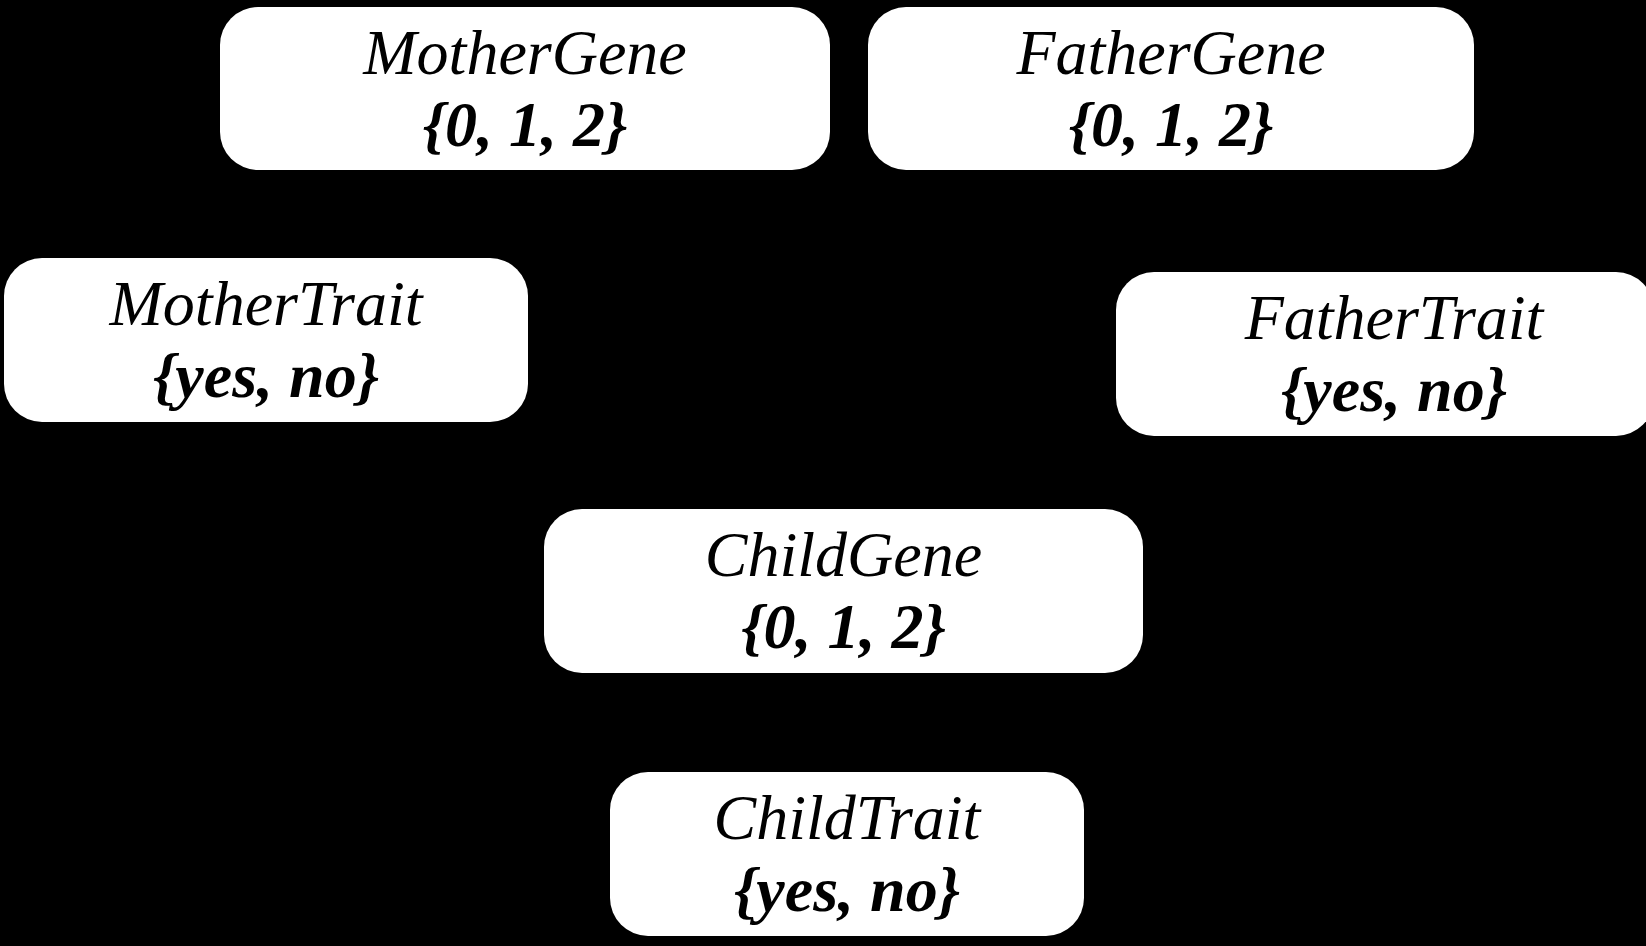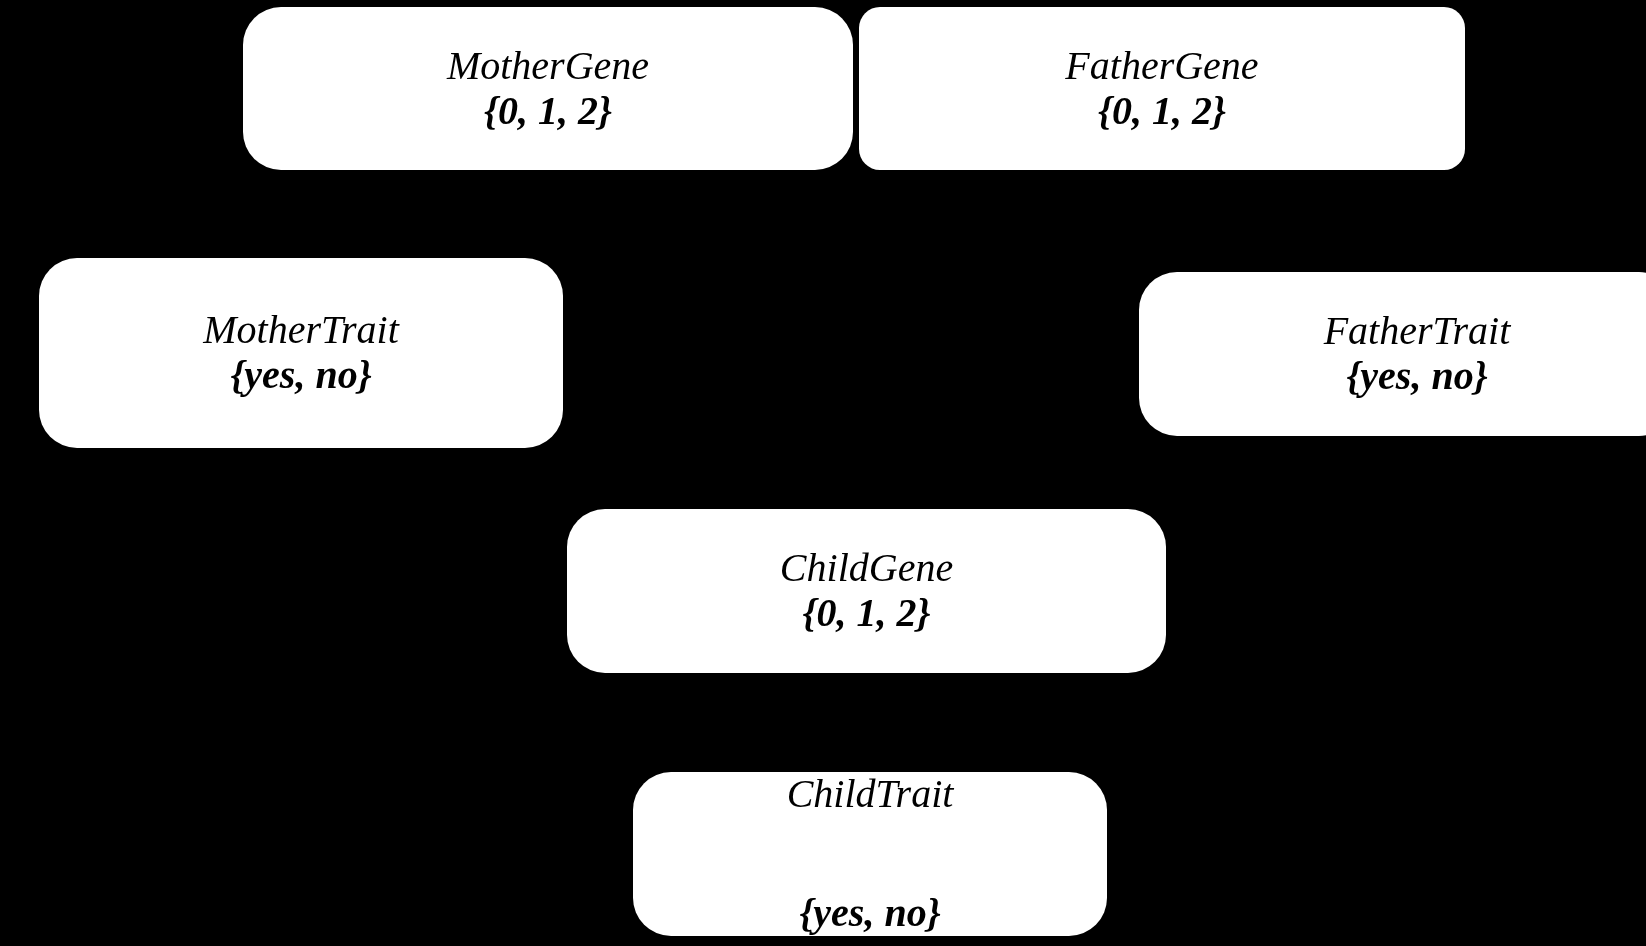--- a/index.html
+++ b/index.html
@@ -19,32 +19,31 @@
     position: absolute;
     background: #ffffff;
     border-radius: 38px;
     color: #000000;
     display: flex;
     flex-direction: column;
     align-items: center;
     justify-content: center;
     text-align: center;
     font-style: italic;
-    font-size: 40px;
+    font-size: 64px;
     line-height: 1.12;
     white-space: nowrap;
-    margin-left: 23px;
   }
   
   .node-mother-gene  { left: 220px;  top: 7px;   width: 610px; height: 163px; }
-  .node-father-gene  { left: 836px;  top: 7px;   width: 606px; height: 163px; border-radius: 21px; }
-  .node-mother-trait { left: 16px;    top: 258px; width: 524px; height: 190px; }
+  .node-father-gene  { left: 868px;  top: 7px;   width: 606px; height: 163px; }
+  .node-mother-trait { left: 4px;    top: 258px; width: 524px; height: 164px; }
   .node-father-trait { left: 1116px; top: 272px; width: 520px; height: 164px; padding-left: 18px; }
   .node-child-gene   { left: 544px;  top: 509px; width: 599px; height: 164px; text-align: center; }
-  .node-child-trait  { left: 610px;  top: 772px; width: 474px; height: 164px; justify-content: space-between; }
+  .node-child-trait  { left: 610px;  top: 772px; width: 474px; height: 164px; }
   .node-label  { display: block; }
   .node-values { display: block; font-weight: bold; }
 </style>
 </head>
 <body>
 
 <div class="canvas">
 
   <div class="node node-mother-gene">
     <span class="node-label">MotherGene</span>

